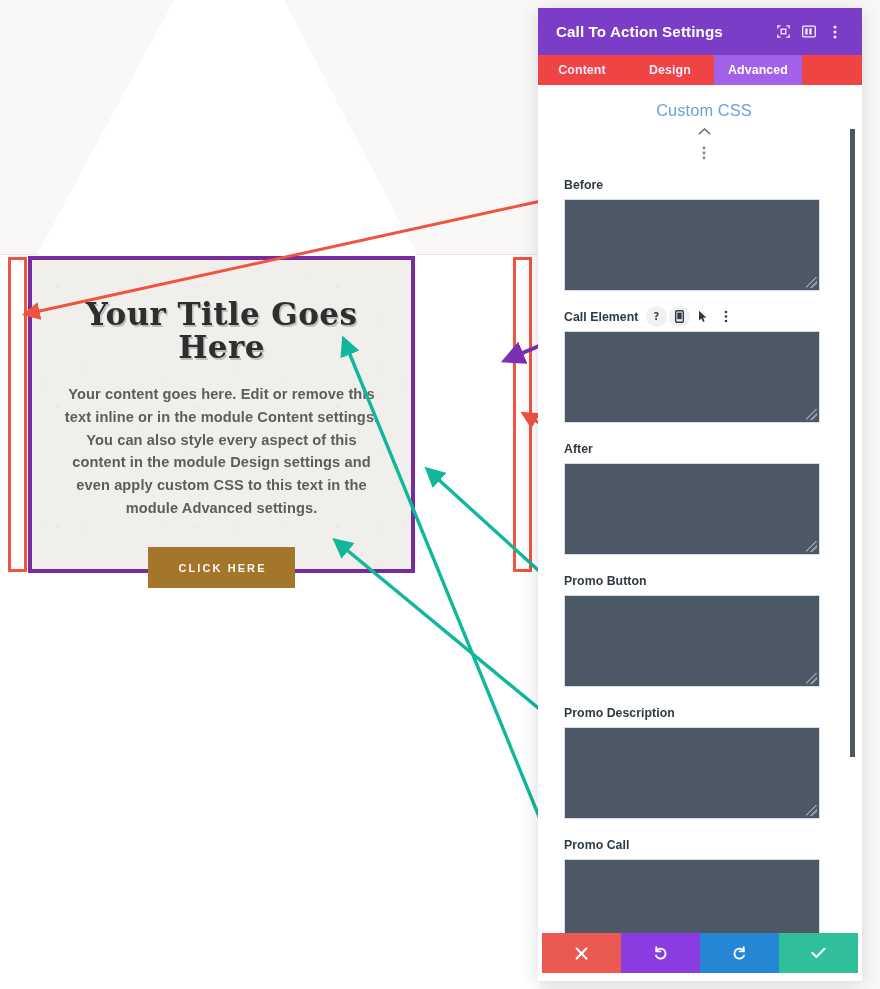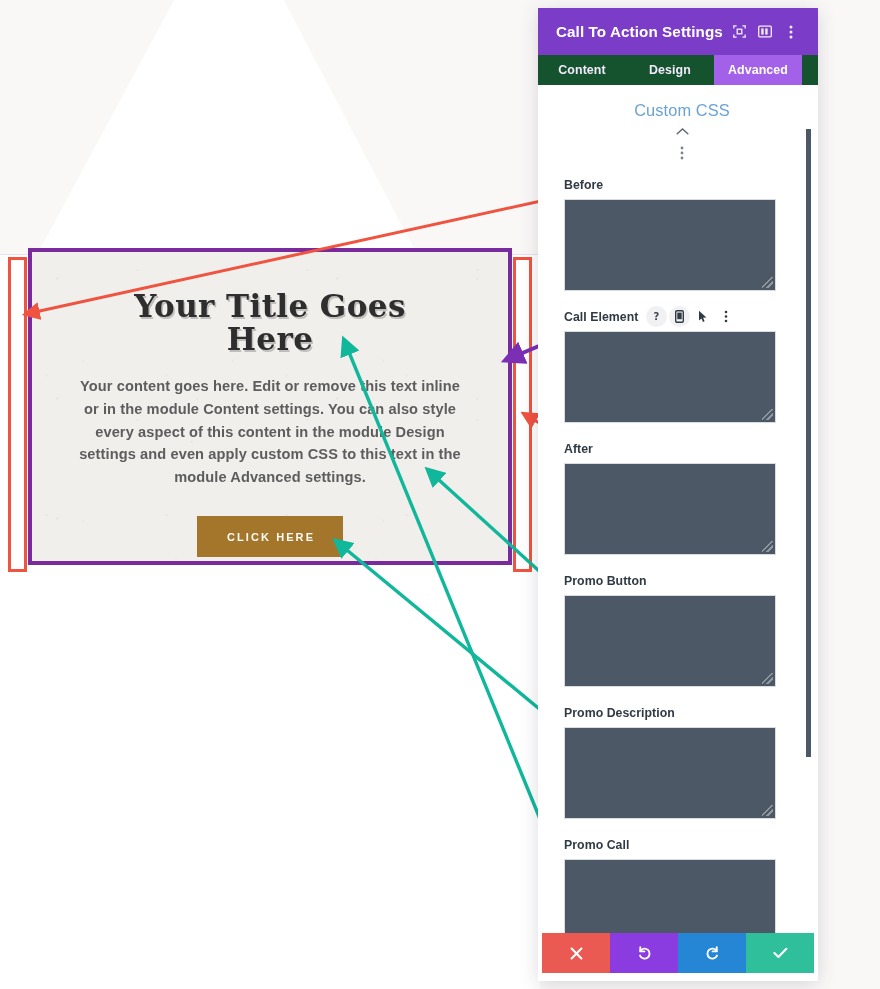--- a/index.html
+++ b/index.html
@@ -54,22 +54,22 @@
     top: 254px;
     width: 540px;
     height: 1px;
     background: #e9e2ee;
   }
 
   
   #cta-module {
     position: absolute;
     left: 28px;
-    top: 248px;
-    width: 484px;
+    top: 256px;
+    width: 387px;
     height: 317px;
     border: 4px solid #792a9c;
     box-sizing: border-box;
     background:
       radial-gradient(circle at 18% 22%, rgba(0,0,0,0.022) 0 1.4px, rgba(0,0,0,0) 1.6px),
       radial-gradient(circle at 62% 12%, rgba(0,0,0,0.018) 0 1.2px, rgba(0,0,0,0) 1.4px),
       radial-gradient(circle at 84% 46%, rgba(0,0,0,0.02) 0 1.5px, rgba(0,0,0,0) 1.7px),
       radial-gradient(circle at 34% 68%, rgba(0,0,0,0.018) 0 1.3px, rgba(0,0,0,0) 1.5px),
       radial-gradient(circle at 12% 88%, rgba(0,0,0,0.02) 0 1.4px, rgba(0,0,0,0) 1.6px),
       radial-gradient(circle at 72% 80%, rgba(0,0,0,0.016) 0 1.2px, rgba(0,0,0,0) 1.4px),
@@ -140,21 +140,21 @@
     top: 257px;
     width: 19px;
     height: 315px;
   }
 
   
   #settings-panel {
     position: absolute;
     left: 538px;
     top: 8px;
-    width: 280px;
+    width: 324px;
     height: 973px;
     background: #ffffff;
     box-shadow: 0 3px 18px rgba(40,30,60,0.16);
     display: flex;
     flex-direction: column;
     overflow: hidden;
   }
   #panel-header {
     height: 47px;
     background: #7b3dc8;
@@ -174,21 +174,21 @@
     width: 26px;
     height: 26px;
     display: flex;
     align-items: center;
     justify-content: center;
     cursor: pointer;
     opacity: 0.92;
   }
   #panel-tabs {
     height: 30px;
-    background: #14532d;
+    background: #ef4444;
     display: flex;
     flex: 0 0 auto;
   }
   .tab {
     flex: 0 0 auto;
     width: 88px;
     display: flex;
     align-items: center;
     justify-content: center;
     color: #f3e9fd;

